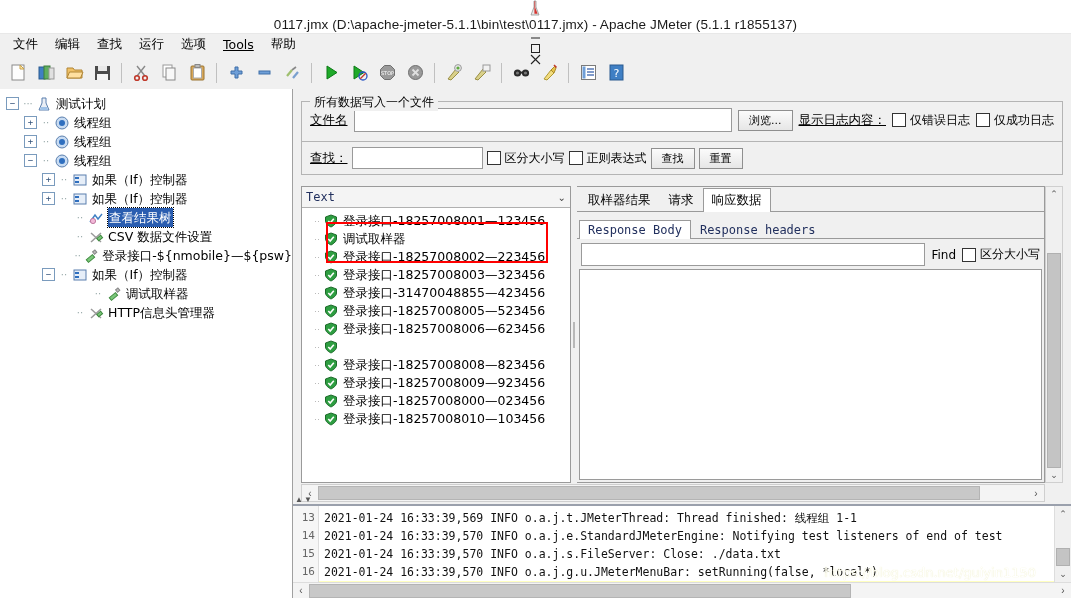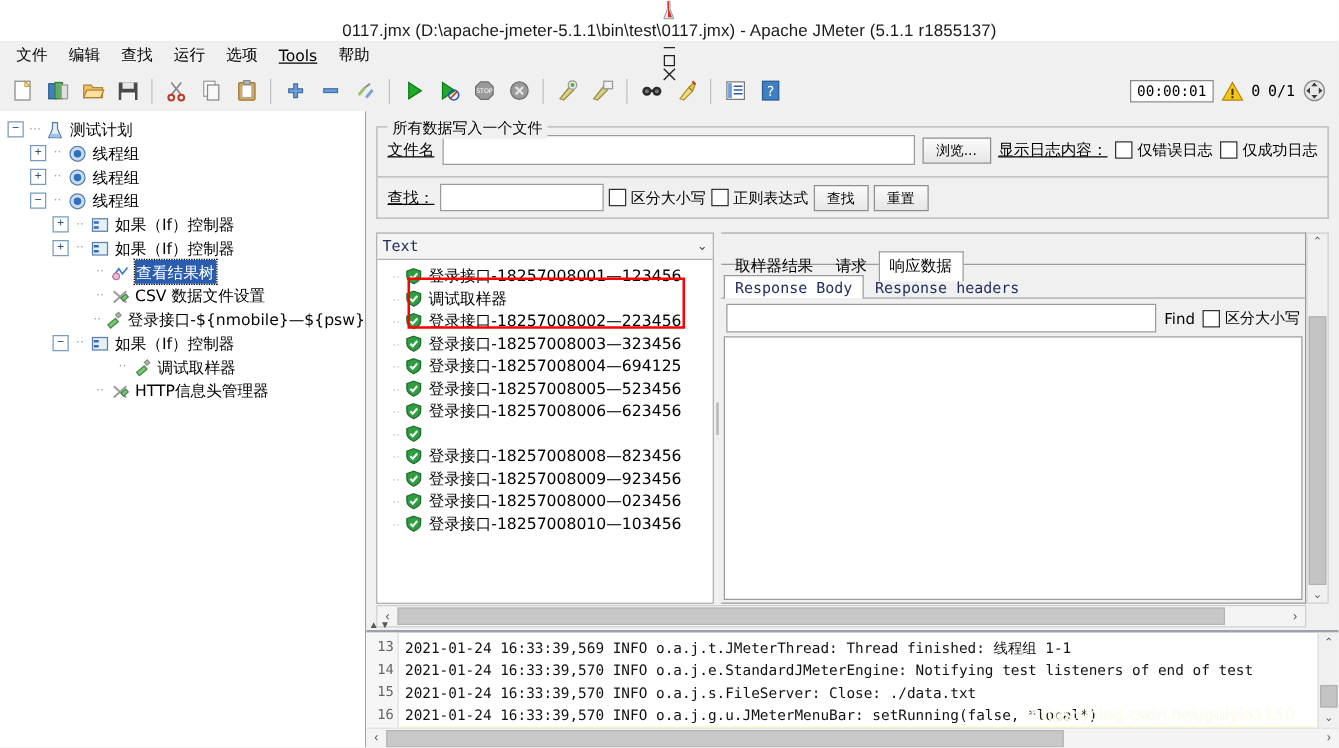--- a/index.html
+++ b/index.html
@@ -101,21 +101,21 @@
 
   .vsep{width:6px;background:#f0f0f0;display:flex;align-items:center;
         justify-content:center;}
   .vsep .grip{width:2px;height:26px;background:#b8b8b8;}
 
   .detailpane{flex:1;background:#f0f0f0;display:flex;flex-direction:column;
               border:1px solid #9a9a9a;border-left:none;}
   .tabs{display:flex;align-items:flex-end;height:24px;padding-left:2px;
         background:#f0f0f0;border-bottom:1px solid #9a9a9a;}
   .tab{padding:3px 8px 3px 8px;font-size:12.5px;font-family:"DejaVu Sans",sans-serif;
-       border:1px solid transparent;border-bottom:none;position:relative;top:14px;}
+       border:1px solid transparent;border-bottom:none;position:relative;top:1px;}
   .tab.active{background:#fff;border-color:#9a9a9a;}
   .subtabs{display:flex;align-items:flex-end;height:22px;padding-left:2px;
            background:#f0f0f0;border-bottom:1px solid #9a9a9a;margin-top:4px;}
   .subtab{padding:2px 8px;font-family:"DejaVu Sans Mono",monospace;font-size:12px;
           color:#22305e;border:1px solid transparent;border-bottom:none;
           position:relative;top:1px;}
   .subtab.active{background:#fff;border-color:#9a9a9a;}
   .findrow{display:flex;align-items:center;gap:6px;padding:4px 4px 3px 4px;
            background:#f0f0f0;}
   .findinput{flex:1;height:19px;border:1px solid #9a9a9a;background:#fff;}
@@ -333,34 +333,20 @@
           <line x1="8" y1="12" x2="15" y2="12" stroke="#2b57a4" stroke-width="1.2"></line>
         </svg>
     </div>
     <div class="tool">
       <svg width="19" height="19" viewBox="0 0 19 19">
           <rect x="3" y="2" width="13" height="15" fill="#3f7fc4" stroke="#2a5b8f"></rect>
           <text x="9.5" y="13.5" font-size="11" fill="#fff" text-anchor="middle" font-family="DejaVu Sans">?</text>
         </svg>
     </div>
 
-    <div class="tb-right">
-      <div class="timerbox">00:00:01</div>
-      <svg width="18" height="16" viewBox="0 0 18 16">
-        <path d="M9 1 L17 15 H1 Z" fill="#f5c518" stroke="#b08a0a"></path>
-        <rect x="8.2" y="6" width="1.6" height="5" fill="#3a2d00"></rect>
-        <rect x="8.2" y="12" width="1.6" height="1.6" fill="#3a2d00"></rect>
-      </svg>
-      <span class="warncount">0</span>
-      <span class="threadcount">0/1</span>
-      <svg width="19" height="19" viewBox="0 0 19 19">
-        <circle cx="9.5" cy="9.5" r="8" fill="#e8e8e8" stroke="#8a8a8a"></circle>
-        <path d="M9.5 3 L12 6 H7 Z M9.5 16 L7 13 H12 Z M3 9.5 L6 7 V12 Z M16 9.5 L13 12 V7 Z" fill="#3a3a3a"></path>
-      </svg>
-    </div>
   </div>
 
   <div class="split">
 
     <div class="treepanel">
       <div class="tree">
 
         <div class="trow" style="padding-left:2px;">
           <span class="handle">−</span>
           <span class="dots">···</span>
@@ -591,21 +577,21 @@
                   <path d="M4.3 7 L6.2 9 L9.8 4.8" fill="none" stroke="#fff" stroke-width="1.6"></path>
                 </svg>
               <span class="ltext">登录接口-18257008003—323456</span>
             </div>
             <div class="lrow">
               <span class="lguide">··</span>
               <svg class="shield" viewBox="0 0 14 14">
                   <path d="M7 1 L12.5 3 V7 C12.5 10.5 7 13 7 13 C7 13 1.5 10.5 1.5 7 V3 Z" fill="#2e9e41" stroke="#1c6b2a"></path>
                   <path d="M4.3 7 L6.2 9 L9.8 4.8" fill="none" stroke="#fff" stroke-width="1.6"></path>
                 </svg>
-              <span class="ltext">登录接口-18257008004—694125</span>
+              <span class="ltext">登录接口-31470048855—423456</span>
             </div>
             <div class="lrow">
               <span class="lguide">··</span>
               <svg class="shield" viewBox="0 0 14 14">
                   <path d="M7 1 L12.5 3 V7 C12.5 10.5 7 13 7 13 C7 13 1.5 10.5 1.5 7 V3 Z" fill="#2e9e41" stroke="#1c6b2a"></path>
                   <path d="M4.3 7 L6.2 9 L9.8 4.8" fill="none" stroke="#fff" stroke-width="1.6"></path>
                 </svg>
               <span class="ltext">登录接口-18257008005—523456</span>
             </div>
             <div class="lrow">

